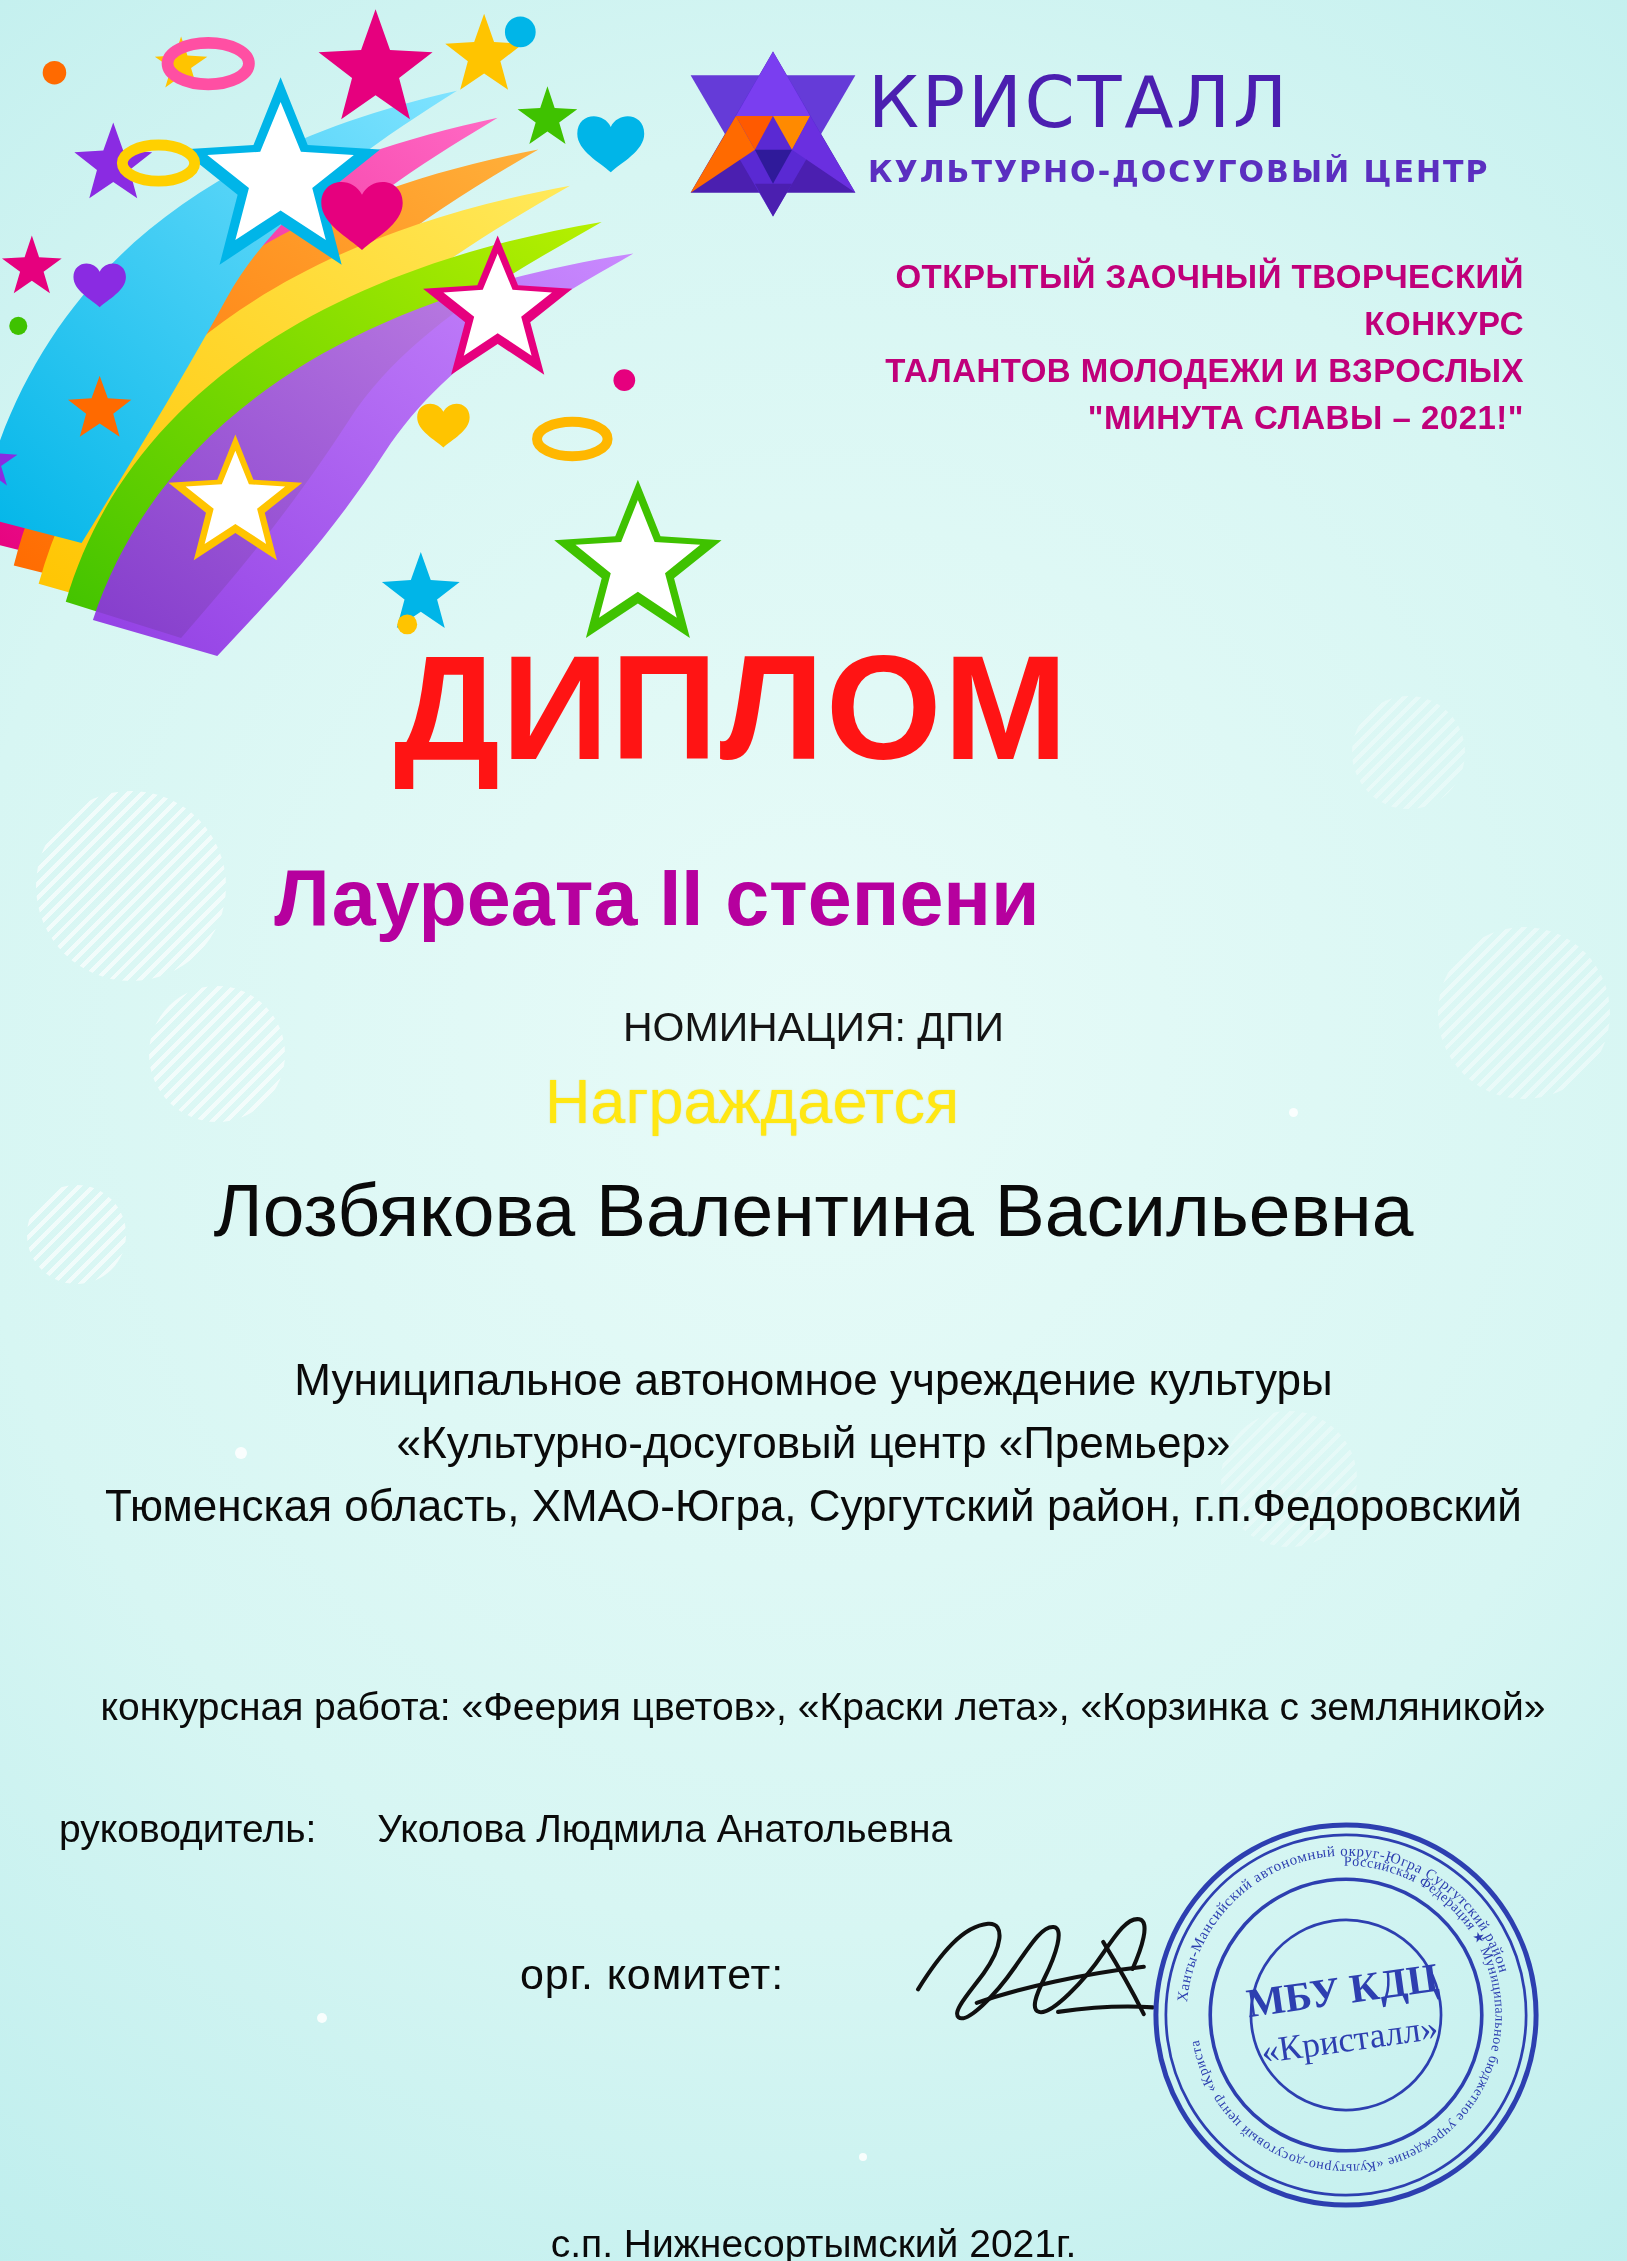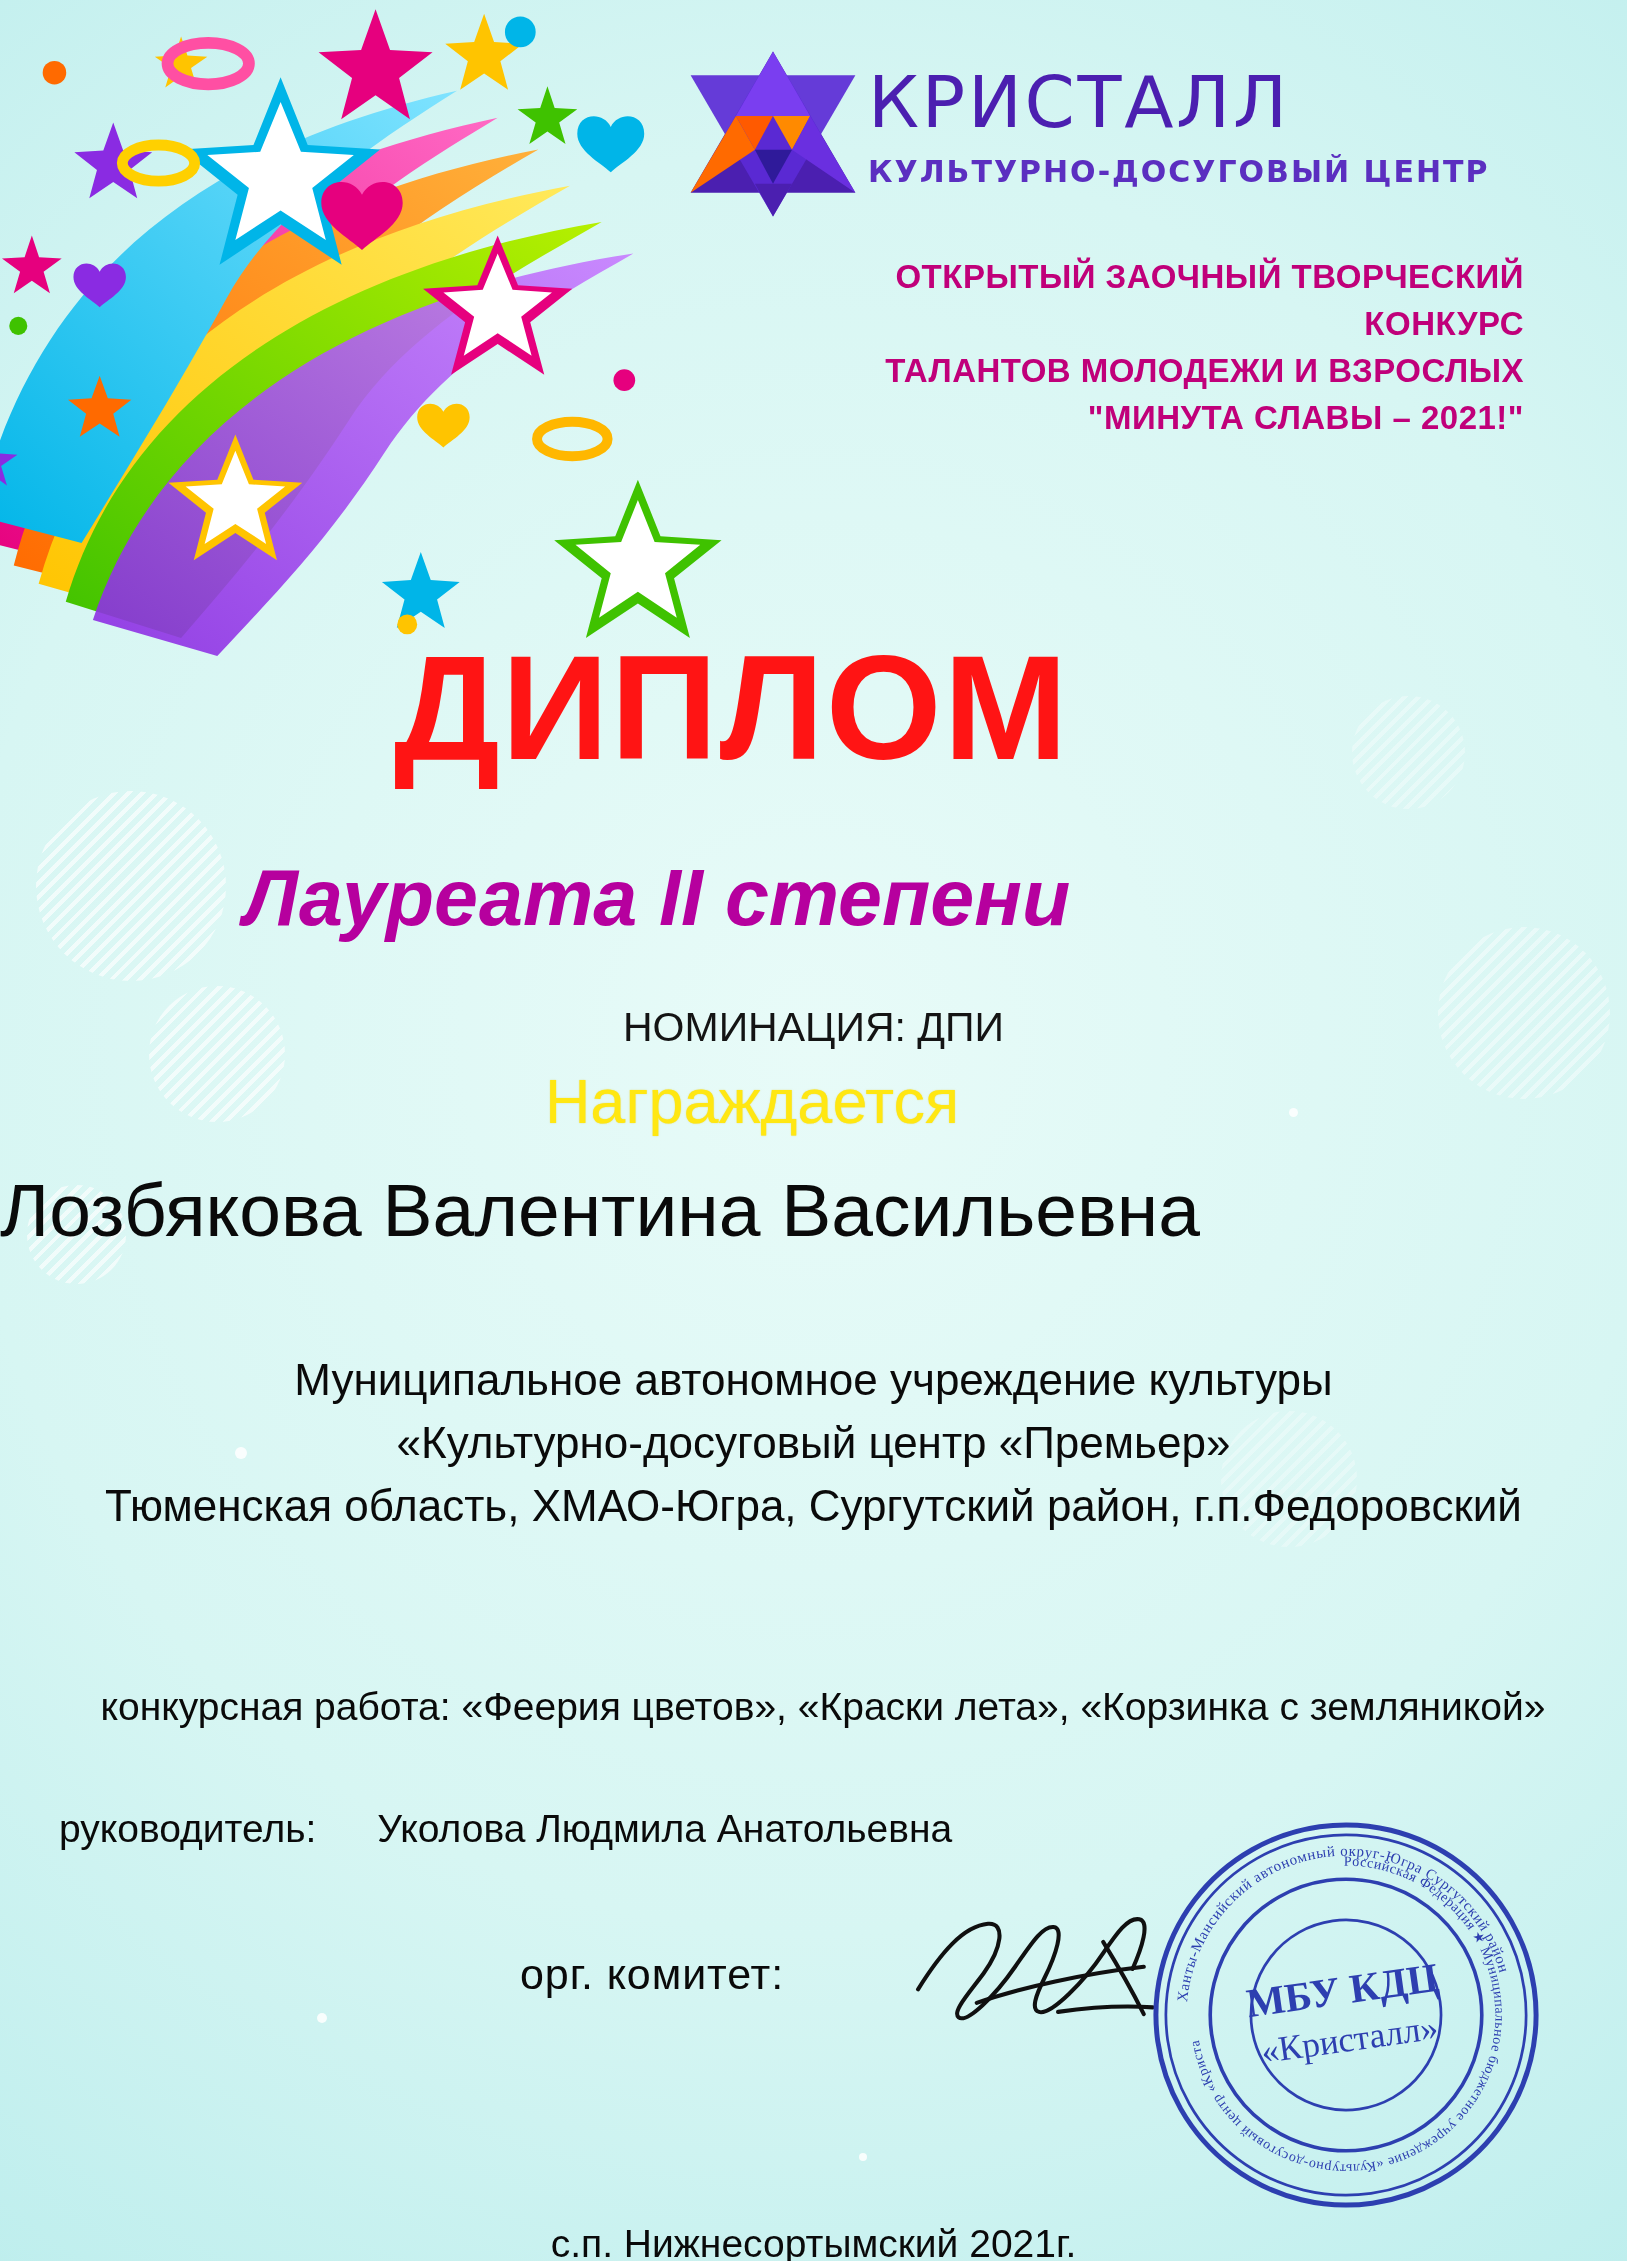--- a/index.html
+++ b/index.html
@@ -105,21 +105,20 @@
     color: #ff1414;
     letter-spacing: 1.8px;
   }
   .degree {
     position: absolute;
     top: 855px;
     left: 0;
     width: 1314px;
     text-align: center;
     font-family: "Liberation Sans", sans-serif;
-    font-style: italic;
     font-weight: bold;
     font-size: 79px;
     line-height: 86px;
     color: #b6009e;
   }
   .nomination {
     position: absolute;
     top: 975px;
     left: 0;
     width: 1627px;
@@ -140,21 +139,21 @@
     font-size: 63px;
     line-height: 68px;
     color: #ffe712;
     text-shadow: 0 0 1.4px rgba(220,190,0,.55);
   }
   .winner {
     position: absolute;
     top: 1167px;
     left: 0;
     width: 1627px;
-    text-align: left;
+    text-align: center;
     font-family: "Liberation Sans", sans-serif;
     font-size: 75px;
     line-height: 86px;
     color: #0a0a0a;
   }
   .org {
     position: absolute;
     top: 1348px;
     left: 0;
     width: 1627px;

